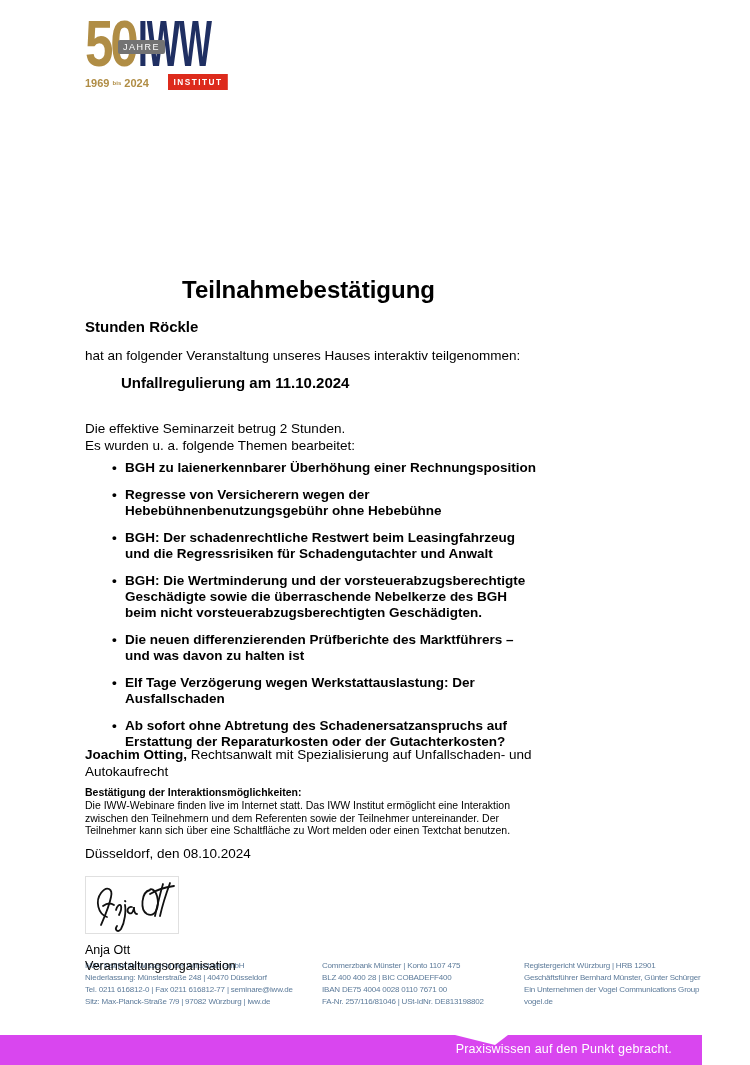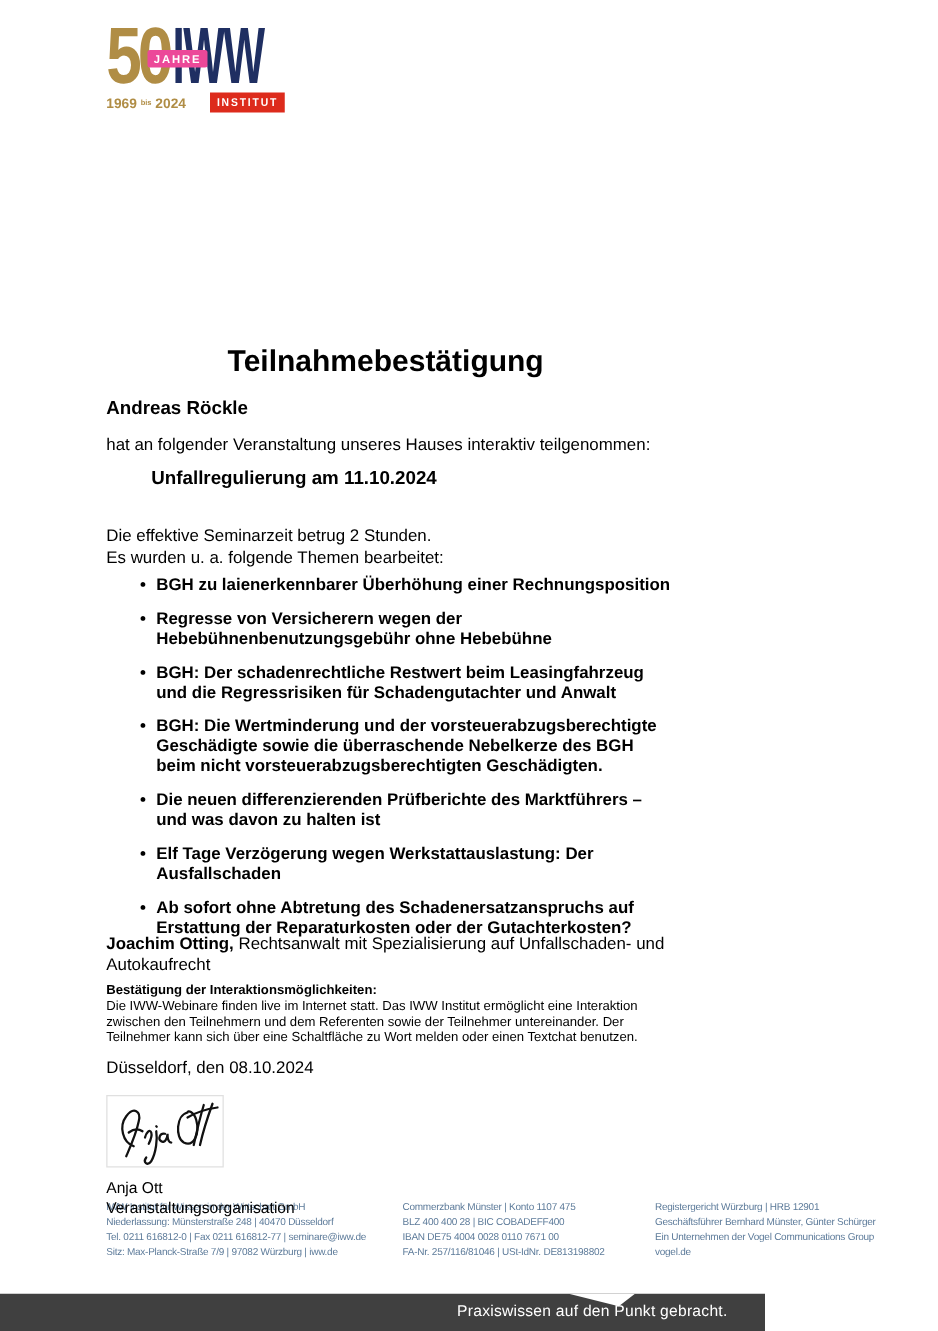--- a/index.html
+++ b/index.html
@@ -5,22 +5,22 @@
   html,body{margin:0;padding:0;background:#fff;}
   body{font-family:"Liberation Sans", sans-serif; color:#000;}
   .page{position:relative;width:750px;height:1065px;background:#fff;overflow:hidden;}
 
   
   .logo{position:absolute;left:85px;top:24px;width:150px;height:70px;}
   .logo-50{position:absolute;left:0;top:-12px;font-size:64px;font-weight:bold;color:#b08d45;
            letter-spacing:-4px;transform:scaleX(0.80);transform-origin:left top;line-height:64px;}
   .logo-iww{position:absolute;left:53px;top:-12px;font-size:64px;font-weight:bold;color:#1f2f62;
            letter-spacing:-2px;transform:scaleX(0.55);transform-origin:left top;line-height:64px;}
-  .logo-jahre{position:absolute;left:33px;top:16px;background:#ec4899;color:#fff;
-           font-size:9px;font-weight:bold;letter-spacing:1.5px;padding:2px 5px;border-radius:2px;z-index:3;}
+  .logo-jahre{position:absolute;left:33px;top:16px;background:#737373;color:#fff;
+           font-size:9px;font-weight:normal;letter-spacing:1.5px;padding:2px 5px;border-radius:2px;z-index:3;}
   .logo-years{position:absolute;left:0;top:53px;color:#b08d45;font-size:11px;font-weight:bold;white-space:nowrap;}
   .logo-years .bis{font-size:6px;vertical-align:2px;}
   .logo-institut{position:absolute;left:83px;top:50px;background:#dd2b1c;color:#fff;
            font-size:9px;font-weight:bold;letter-spacing:1.6px;padding:3px 6px;
            transform:scaleX(0.92);transform-origin:left top;white-space:nowrap;}
 
   
   .content{position:absolute;left:85px;top:0;width:447px;}
   .doc-title{position:absolute;left:0;top:276px;width:447px;text-align:center;
              font-size:24px;font-weight:bold;}
@@ -42,40 +42,40 @@
   .sig-box{position:absolute;left:0;top:876px;width:92px;height:56px;border:1px solid #e0e0e0;background:#fff;}
   .sig-box svg{display:block;}
   .signer{position:absolute;left:0;top:943px;font-size:12.5px;line-height:15.5px;z-index:5;}
 
   
   .footer-col{position:absolute;top:960px;color:#5d7b9a;font-size:8px;line-height:12px;
               letter-spacing:-0.2px;white-space:nowrap;z-index:1;}
   .fc1{left:85px;} .fc2{left:322px;} .fc3{left:524px;}
 
   
-  .bottom-bar{position:absolute;left:0;top:1035px;width:612px;height:30px;background:#404040;}
+  .bottom-bar{position:absolute;left:0;top:1035px;width:702px;height:30px;background:#d946ef;}
   .bar-notch{position:absolute;left:455px;top:0;}
   .slogan{position:absolute;right:30px;top:7px;color:#fff;font-size:12.5px;letter-spacing:0.2px;}
 </style>
 </head>
 <body>
 
 <div class="page">
 
   <div class="logo">
     <span class="logo-50">50</span>
     <span class="logo-iww">IWW</span>
     <span class="logo-jahre">JAHRE</span>
     <span class="logo-years"><span>1969</span>&nbsp;<span class="bis">bis</span>&nbsp;<span>2024</span></span>
     <span class="logo-institut">INSTITUT</span>
   </div>
 
   <div class="content">
     <div class="doc-title">Teilnahmebestätigung</div>
-    <div class="participant">Andreas Röckle</div>
+    <div class="participant">Stunden Röckle</div>
     <div class="intro">hat an folgender Veranstaltung unseres Hauses interaktiv teilgenommen:</div>
     <div class="event">Unfallregulierung am 11.10.2024</div>
     <div class="duration">
       <div>Die effektive Seminarzeit betrug 2 Stunden.</div>
       <div>Es wurden u. a. folgende Themen bearbeitet:</div>
     </div>
 
     <ul class="topics">
       <li>BGH zu laienerkennbarer Überhöhung einer Rechnungsposition</li>
       <li>Regresse von Versicherern wegen der Hebebühnenbenutzungsgebühr ohne Hebebühne</li>

